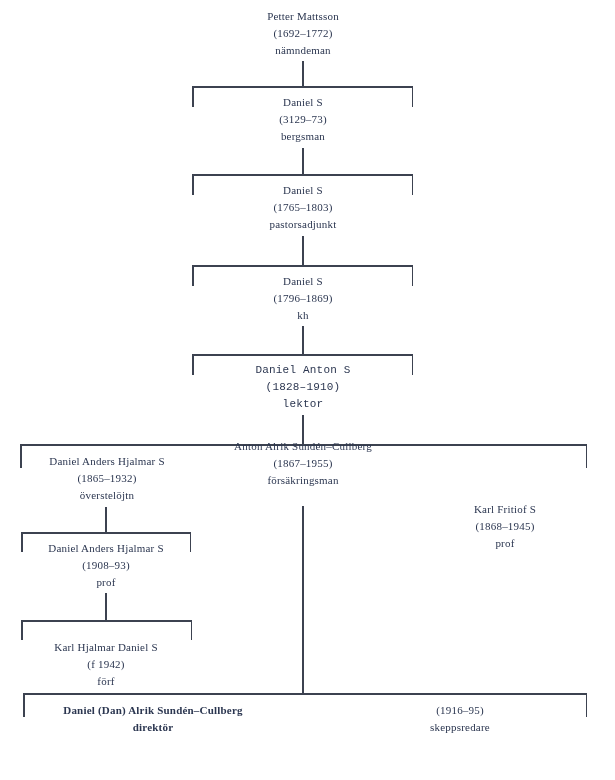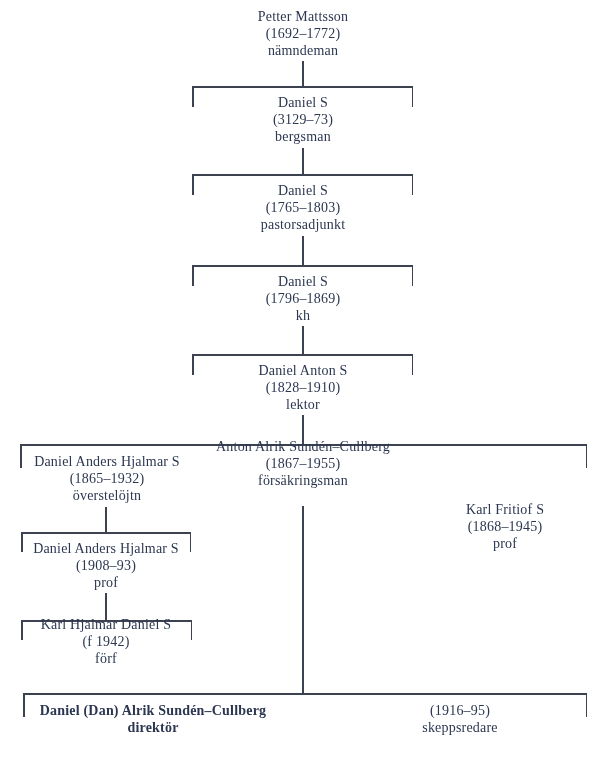--- a/index.html
+++ b/index.html
@@ -12,21 +12,21 @@
     position:relative;
     width:615px;height:780px;
     background:var(--paper);
     font-family:"Liberation Serif","DejaVu Serif",serif;
     color:var(--ink);
     overflow:hidden;
   }
   .person{
     position:absolute;
     text-align:center;
-    font-size:14px;
+    font-size:11px;
     line-height:17px;
     letter-spacing:0.2px;
   }
   .person span{display:block;}
   .hline,.vline{position:absolute;background:var(--line);}
   .hline{height:1.5px;}
   .vline{width:1.5px;}
 </style>
 </head>
 <body>
@@ -74,21 +74,21 @@
     <span>(1796–1869)</span>
     <span>kh</span>
   </div>
 
   <div class="vline" style="left:302px;top:326px;height:28px;"></div>
 
   <div class="hline" style="left:192px;top:354px;width:221px;"></div>
   <div class="vline" style="left:192px;top:354px;height:21px;"></div>
   <div class="vline" style="left:411.5px;top:354px;height:21px;"></div>
 
-  <div class="person" style="left:173px;top:362px;width:260px;">
+  <div class="person" style="left:173px;top:362px;width:260px;font-family:Liberation Mono, monospace;">
     <span>Daniel Anton S</span>
     <span>(1828–1910)</span>
     <span>lektor</span>
   </div>
 
   <div class="vline" style="left:302px;top:415px;height:29px;"></div>
 
   <div class="hline" style="left:20px;top:444px;width:567px;"></div>
   <div class="vline" style="left:20px;top:444px;height:24px;"></div>
   <div class="vline" style="left:585.5px;top:444px;height:24px;"></div>
@@ -124,21 +124,21 @@
     <span>(1908–93)</span>
     <span>prof</span>
   </div>
 
   <div class="vline" style="left:105px;top:593px;height:27px;"></div>
 
   <div class="hline" style="left:21px;top:620px;width:171px;"></div>
   <div class="vline" style="left:21px;top:620px;height:20px;"></div>
   <div class="vline" style="left:190.5px;top:620px;height:20px;"></div>
 
-  <div class="person" style="left:1px;top:616px;width:210px;">
+  <div class="person" style="left:1px;top:639px;width:210px;">
     <span>Karl Hjalmar Daniel S</span>
     <span>(f 1942)</span>
     <span>förf</span>
   </div>
 
   <div class="hline" style="left:23px;top:693px;width:564px;"></div>
   <div class="vline" style="left:23px;top:693px;height:24px;"></div>
   <div class="vline" style="left:585.5px;top:693px;height:24px;"></div>
 
   <div class="person" style="left:3px;top:702px;width:300px;font-weight:bold;">

